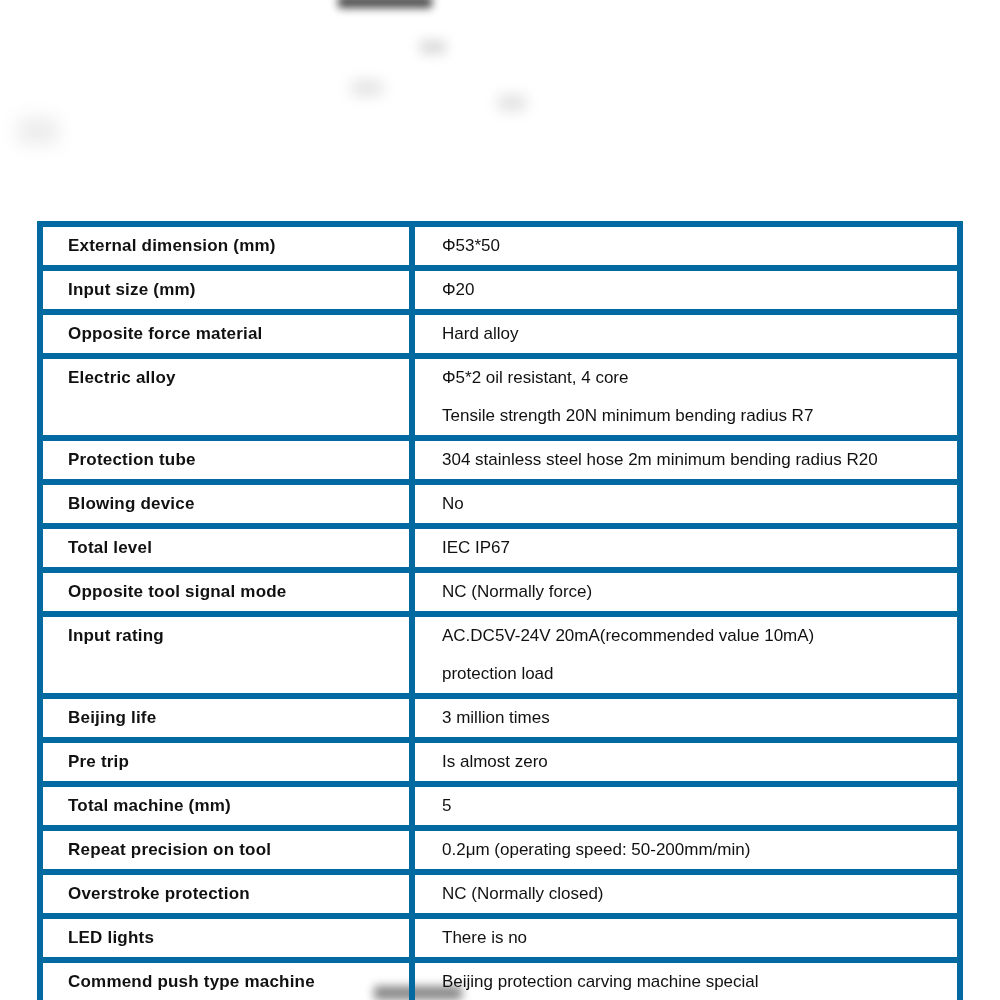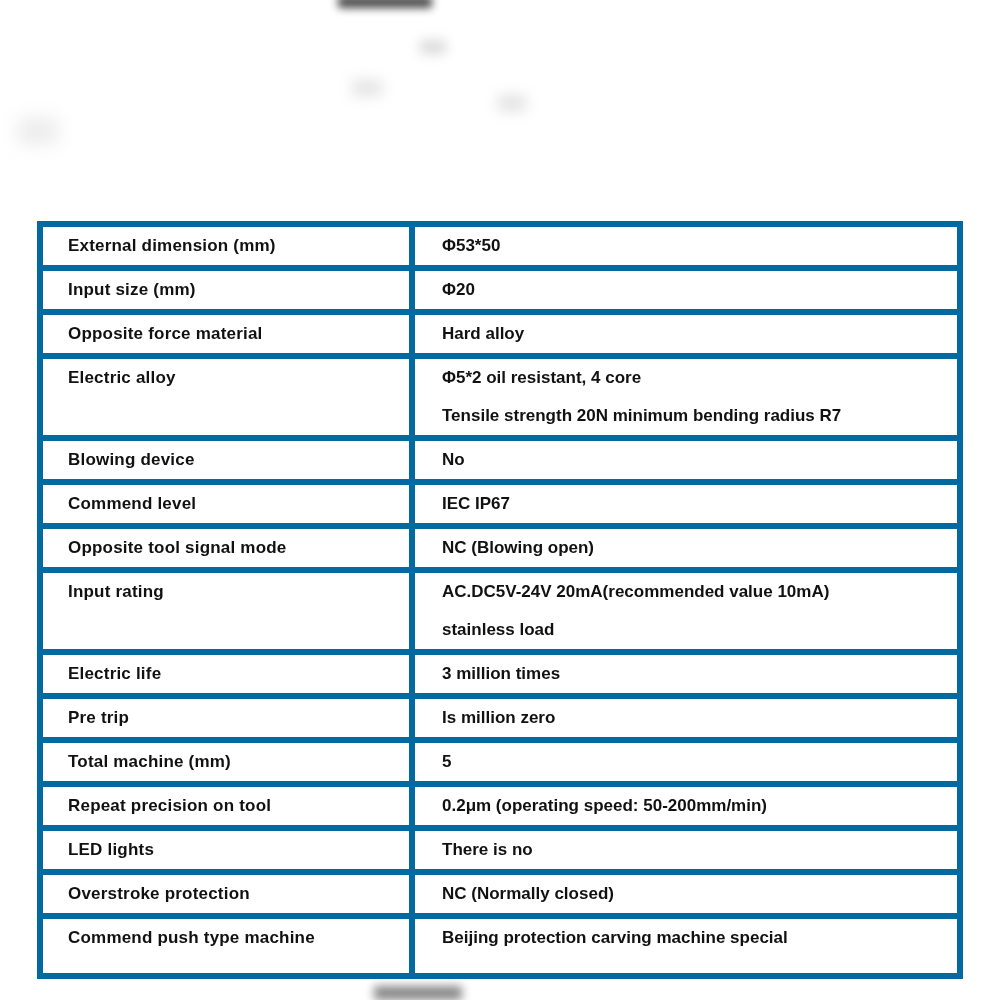--- a/index.html
+++ b/index.html
@@ -68,21 +68,20 @@
   .spec-table td.label-cell {
     width: 333px;
     padding-left: 25px;
     padding-right: 8px;
     font-weight: bold;
     letter-spacing: 0.2px;
   }
   .spec-table td.value-cell {
     padding-left: 27px;
     padding-right: 4px;
-    font-weight: bold;
   }
   .value-line {
     line-height: 38px;
     white-space: nowrap;
     overflow: hidden;
   }
   .spec-table tr:last-child td {
     padding-bottom: 16px;
   }
 </style>
@@ -119,78 +118,84 @@
           </td>
         </tr>
         <tr>
           <td class="label-cell">Electric alloy</td>
           <td class="value-cell">
             <div class="value-line">Φ5*2 oil resistant, 4 core</div>
             <div class="value-line">Tensile strength 20N minimum bending radius R7</div>
           </td>
         </tr>
         <tr>
+          <td class="label-cell">Protection tube</td>
+          <td class="value-cell">
+            <div class="value-line">304 stainless steel hose 2m minimum bending radius R20</div>
+          </td>
+        </tr>
+        <tr>
           <td class="label-cell">Blowing device</td>
           <td class="value-cell">
             <div class="value-line">No</div>
           </td>
         </tr>
         <tr>
-          <td class="label-cell">Commend level</td>
+          <td class="label-cell">Total level</td>
           <td class="value-cell">
             <div class="value-line">IEC IP67</div>
           </td>
         </tr>
         <tr>
           <td class="label-cell">Opposite tool signal mode</td>
           <td class="value-cell">
-            <div class="value-line">NC (Blowing open)</div>
+            <div class="value-line">NC (Normally force)</div>
           </td>
         </tr>
         <tr>
           <td class="label-cell">Input rating</td>
           <td class="value-cell">
             <div class="value-line">AC.DC5V-24V  20mA(recommended value 10mA)</div>
-            <div class="value-line">stainless load</div>
-          </td>
-        </tr>
-        <tr>
-          <td class="label-cell">Electric life</td>
+            <div class="value-line">protection load</div>
+          </td>
+        </tr>
+        <tr>
+          <td class="label-cell">Beijing life</td>
           <td class="value-cell">
             <div class="value-line">3 million times</div>
           </td>
         </tr>
         <tr>
           <td class="label-cell">Pre trip</td>
           <td class="value-cell">
-            <div class="value-line">Is million zero</div>
+            <div class="value-line">Is almost zero</div>
           </td>
         </tr>
         <tr>
           <td class="label-cell">Total machine (mm)</td>
           <td class="value-cell">
             <div class="value-line">5</div>
           </td>
         </tr>
         <tr>
           <td class="label-cell">Repeat precision on tool</td>
           <td class="value-cell">
             <div class="value-line">0.2μm (operating speed: 50-200mm/min)</div>
           </td>
         </tr>
         <tr>
+          <td class="label-cell">Overstroke protection</td>
+          <td class="value-cell">
+            <div class="value-line">NC (Normally closed)</div>
+          </td>
+        </tr>
+        <tr>
           <td class="label-cell">LED lights</td>
           <td class="value-cell">
             <div class="value-line">There is no</div>
-          </td>
-        </tr>
-        <tr>
-          <td class="label-cell">Overstroke protection</td>
-          <td class="value-cell">
-            <div class="value-line">NC (Normally closed)</div>
           </td>
         </tr>
         <tr>
           <td class="label-cell">Commend push type machine</td>
           <td class="value-cell">
             <div class="value-line">Beijing protection carving machine special</div>
           </td>
         </tr>
       </tbody>
   </table>

